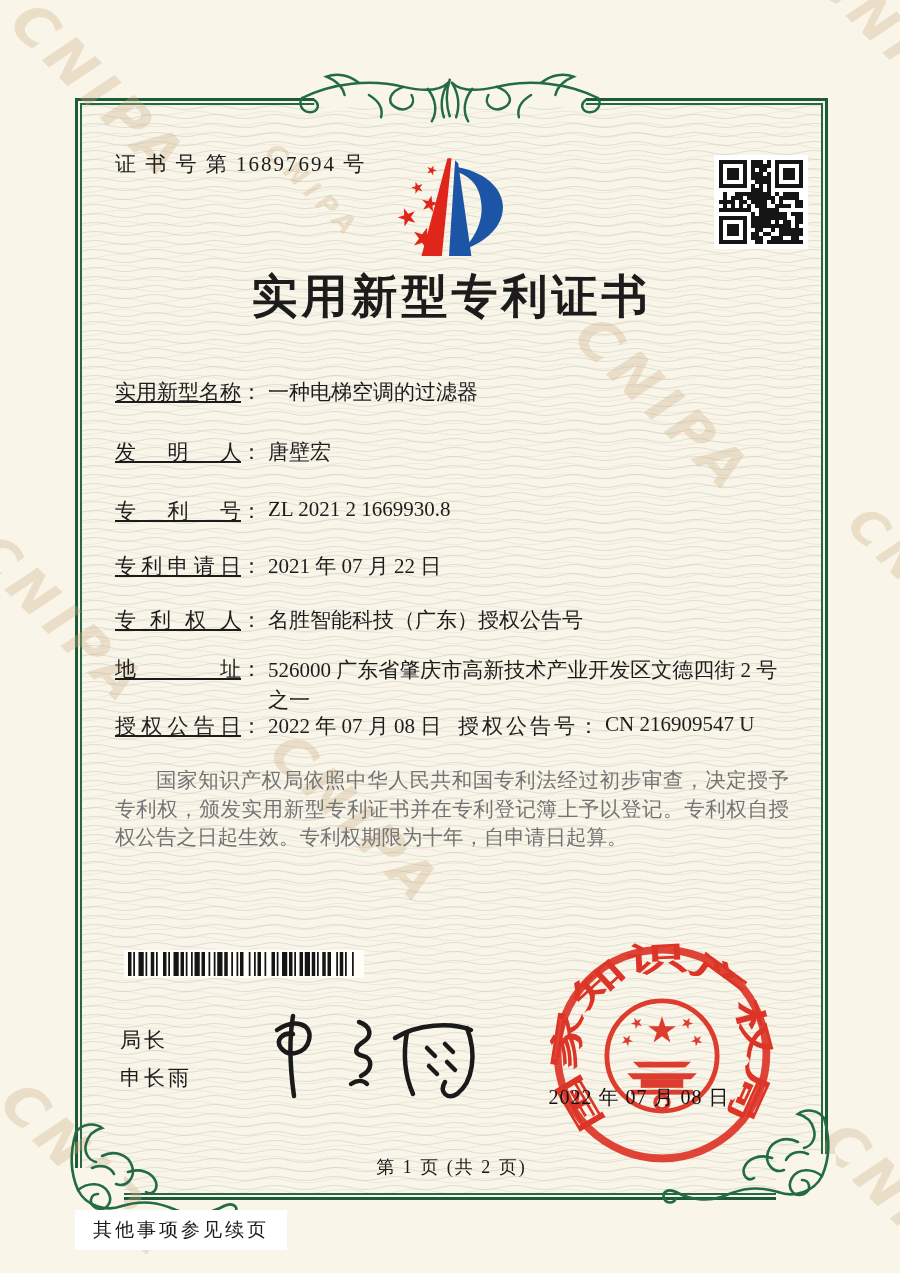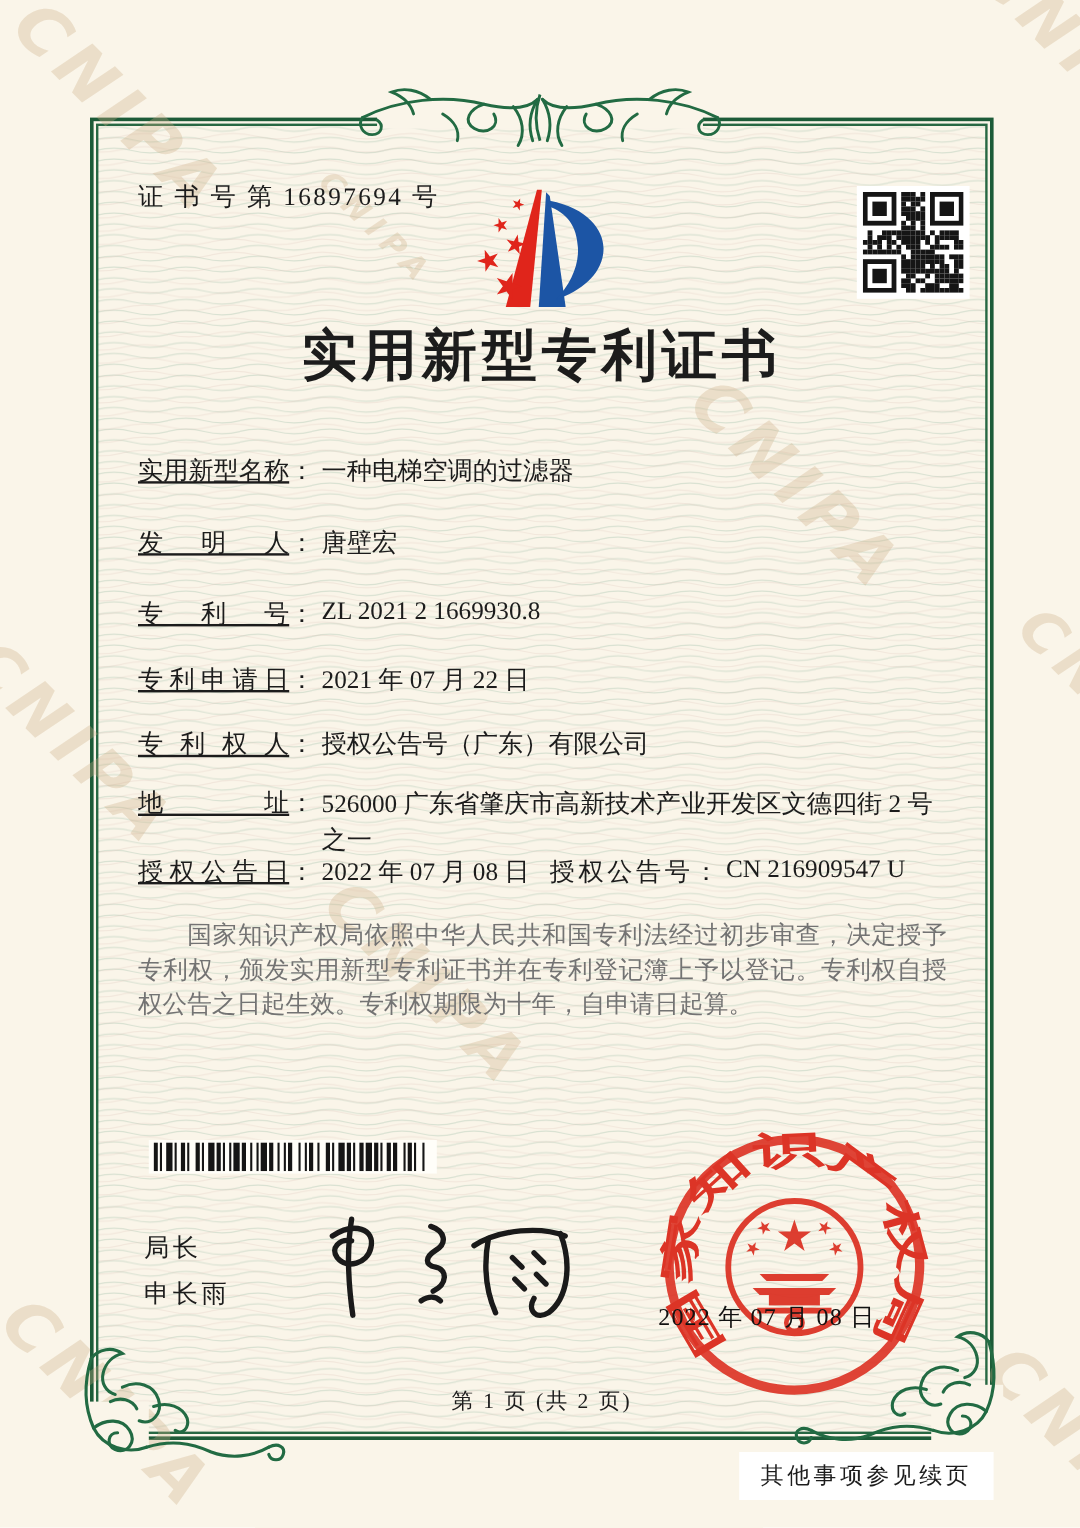--- a/index.html
+++ b/index.html
@@ -34,21 +34,21 @@
   .barcode{position:absolute;left:124px;top:950px;background:#fffef9;padding:2px 4px;line-height:0;}
   .director-label{position:absolute;left:120px;top:1026px;font-size:21px;
         font-family:"DejaVu Sans","Liberation Sans",sans-serif;letter-spacing:3px;}
   .director-name{position:absolute;left:120px;top:1064px;font-size:21px;
         font-family:"DejaVu Sans","Liberation Sans",sans-serif;letter-spacing:3px;}
   .signature{position:absolute;left:255px;top:996px;}
   .seal{position:absolute;left:546px;top:938px;}
   .seal-date{position:absolute;left:530px;top:1084px;width:218px;text-align:center;font-size:20px;
              letter-spacing:1px;color:#111;z-index:5;}
   .pageinfo{position:absolute;left:75px;top:1155px;width:753px;text-align:center;font-size:18px;letter-spacing:2px;}
-  .footnote{position:absolute;left:75px;top:1210px;width:753px;text-align:right;}
+  .footnote{position:absolute;left:75px;top:1210px;width:753px;text-align:left;}
   .note-box{display:inline-block;background:#ffffff;padding:7px 18px;font-size:19px;letter-spacing:3px;}
 </style>
 </head>
 <body>
 
 <div class="page">
 
   <svg width="0" height="0" style="position:absolute">
     <defs>
       <path id="st" d="M0,-10 L2.25,-3.09 L9.51,-3.09 L3.63,1.18 L5.88,8.09 L0,3.82 L-5.88,8.09 L-3.63,1.18 L-9.51,-3.09 L-2.25,-3.09 Z"></path>
@@ -337,21 +337,21 @@
     <div class="row" style="top:438px">
       <span class="lab">发明人</span><span class="colon">：</span><span class="val">唐壁宏</span>
     </div>
     <div class="row" style="top:497px">
       <span class="lab">专利号</span><span class="colon">：</span><span class="val">ZL 2021 2 1669930.8</span>
     </div>
     <div class="row" style="top:552px">
       <span class="lab">专利申请日</span><span class="colon">：</span><span class="val">2021 年 07 月 22 日</span>
     </div>
     <div class="row" style="top:606px">
-      <span class="lab">专利权人</span><span class="colon">：</span><span class="val">授权公告号（广东）有限公司</span>
+      <span class="lab">专利权人</span><span class="colon">：</span><span class="val">名胜智能科技（广东）授权公告号</span>
     </div>
     <div class="row" style="top:655px">
       <span class="lab">地址</span><span class="colon">：</span><span class="val-wrap">526000 广东省肇庆市高新技术产业开发区文德四街 2 号之一</span>
     </div>
     <div class="row" style="top:712px">
       <span class="lab">授权公告日</span><span class="colon">：</span><span class="val">2022 年 07 月 08 日</span>
       <span class="pair2">
         <span class="lab2">授权公告号</span><span class="colon">：</span><span class="val">CN 216909547 U</span>
       </span>
     </div>

